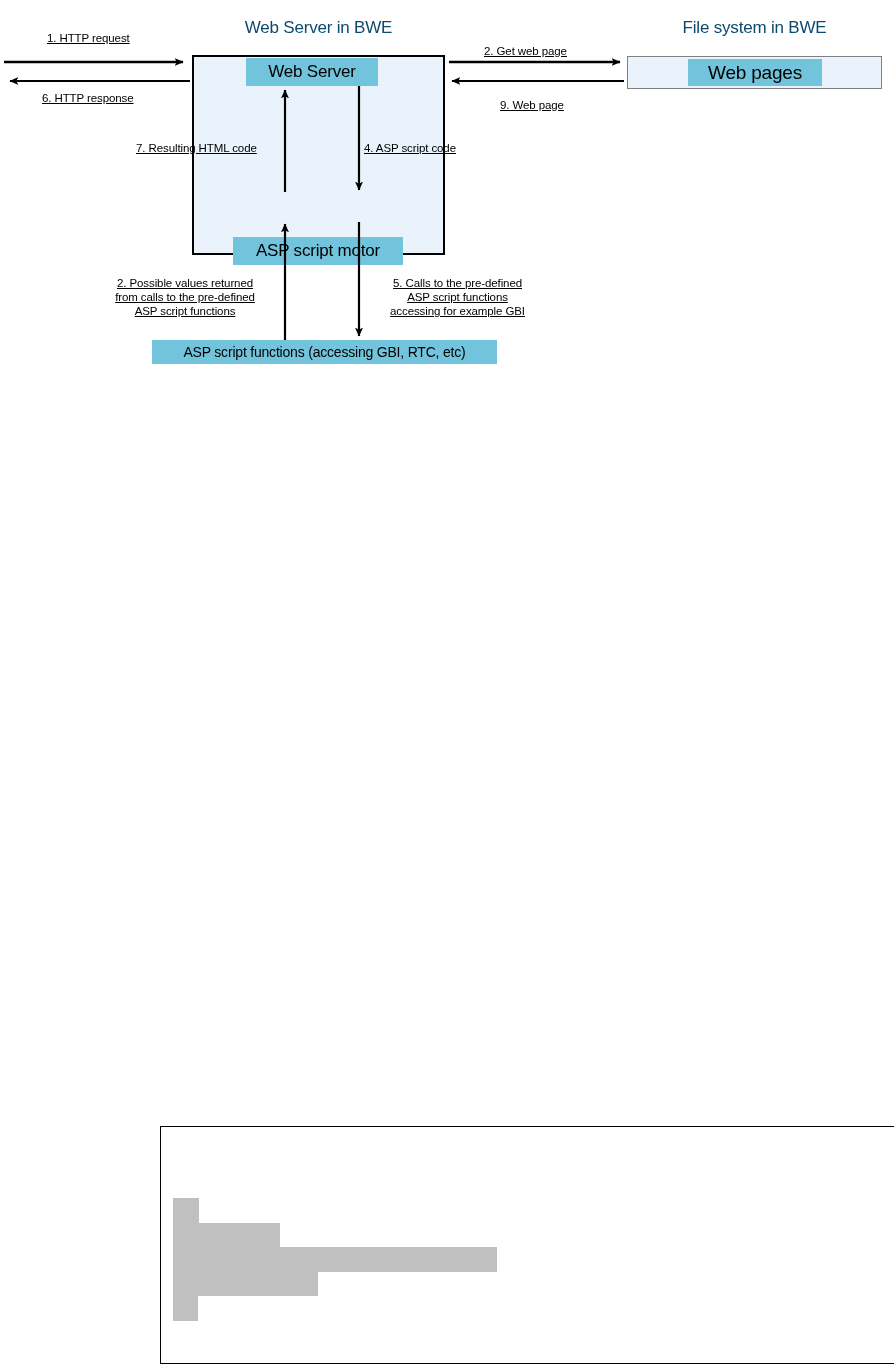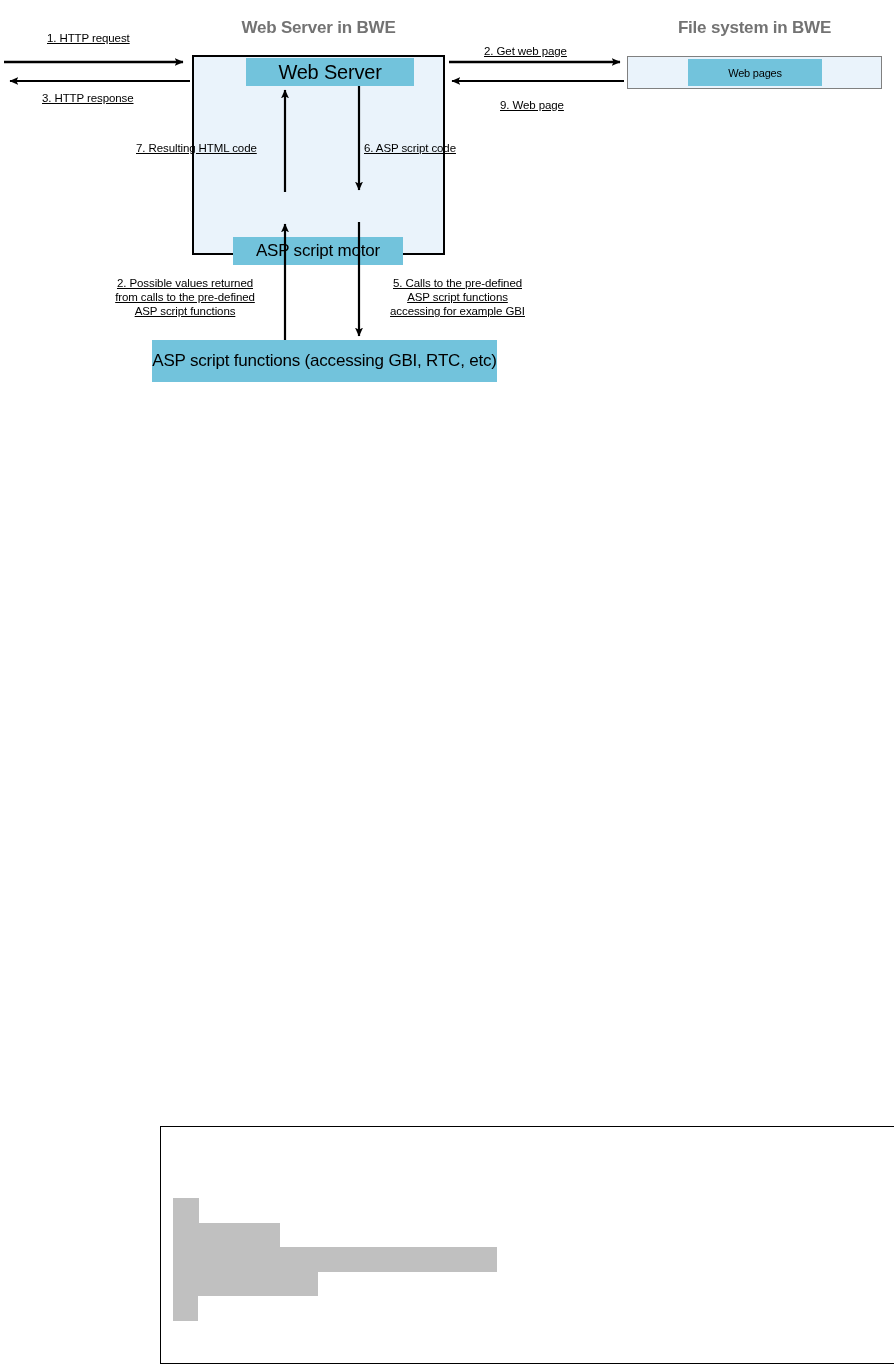--- a/index.html
+++ b/index.html
@@ -41,25 +41,24 @@
     letter-spacing: -0.1px;
     text-decoration: underline;
   }
   .lbl.multi { white-space: normal; text-align: center; }
 
   .section-title {
     position: absolute;
     font-family: "Liberation Sans", sans-serif;
     font-size: 17px;
     line-height: 20px;
-    color: #737373;
+    color: #0c4a6e;
     white-space: nowrap;
     text-align: center;
     letter-spacing: -0.2px;
-    font-weight: bold;
   }
 
   .hl-box {
     position: absolute;
     background: #72c3dc;
     color: #000;
     font-family: "Liberation Sans", sans-serif;
     display: flex;
     align-items: center;
     justify-content: center;
@@ -84,35 +83,35 @@
     top: 56px;
     width: 255px;
     height: 33px;
     background: #eaf3fb;
     border: 1px solid #808080;
     box-sizing: border-box;
   }
 
   
   #web-server-chip {
-    left: 246px; top: 58px; width: 168px; height: 28px;
-    font-size: 20px;
+    left: 246px; top: 58px; width: 132px; height: 28px;
+    font-size: 17px;
   }
   #asp-motor-chip {
     left: 233px; top: 193px; width: 170px; height: 28px;
     font-size: 17px;
     margin-top: 44px;
   }
   #web-pages-chip {
     left: 688px; top: 59px; width: 134px; height: 27px;
-    font-size: 11px;
+    font-size: 19px;
   }
   #asp-functions-chip {
-    left: 152px; top: 340px; width: 345px; height: 42px;
-    font-size: 17px;
+    left: 152px; top: 340px; width: 345px; height: 24px;
+    font-size: 14px;
   }
 
   
   .chart-frame {
     position: absolute;
     left: 160px;
     top: 1126px;
     width: 740px;
     height: 238px;
     box-sizing: border-box;
@@ -167,29 +166,29 @@
 
     <line x1="359" y1="86" x2="359" y2="190" stroke="#000" stroke-width="2.2" marker-end="url(#arrowhead)"></line>
 
     <line x1="285" y1="340" x2="285" y2="224" stroke="#000" stroke-width="2.2" marker-end="url(#arrowhead)"></line>
 
     <line x1="359" y1="222" x2="359" y2="336" stroke="#000" stroke-width="2.2" marker-end="url(#arrowhead)"></line>
   </svg>
 
   <div class="lbl" style="left:47px; top:31px;">1. HTTP request</div>
 
-  <div class="lbl" style="left:42px; top:91px;">3. HTTP response</div>
+  <div class="lbl" style="left:42px; top:91px;">6. HTTP response</div>
 
   <div class="lbl" style="left:484px; top:44px;">2. Get web page</div>
 
   <div class="lbl" style="left:500px; top:98px;">9. Web page</div>
 
   <div class="lbl" style="left:136px; top:141px;text-align:center;">7. Resulting HTML code</div>
 
-  <div class="lbl" style="left:364px; top:141px;">6. ASP script code</div>
+  <div class="lbl" style="left:364px; top:141px;">4. ASP script code</div>
 
   <div class="lbl multi" style="left:95px; top:276px; width:180px;">
     <span>2. Possible values returned</span><br>
     <span>from calls to the pre-defined</span><br>
     <span>ASP script functions</span>
   </div>
 
   <div class="lbl multi" style="left:370px; top:276px; width:175px;">
     <span>5. Calls to the pre-defined</span><br>
     <span>ASP script functions</span><br>

